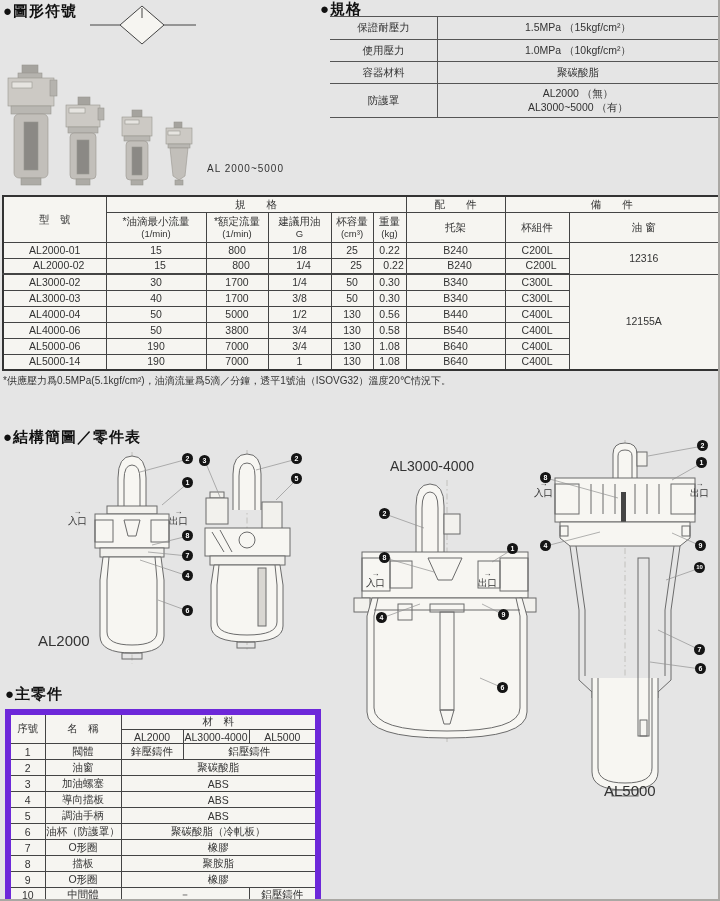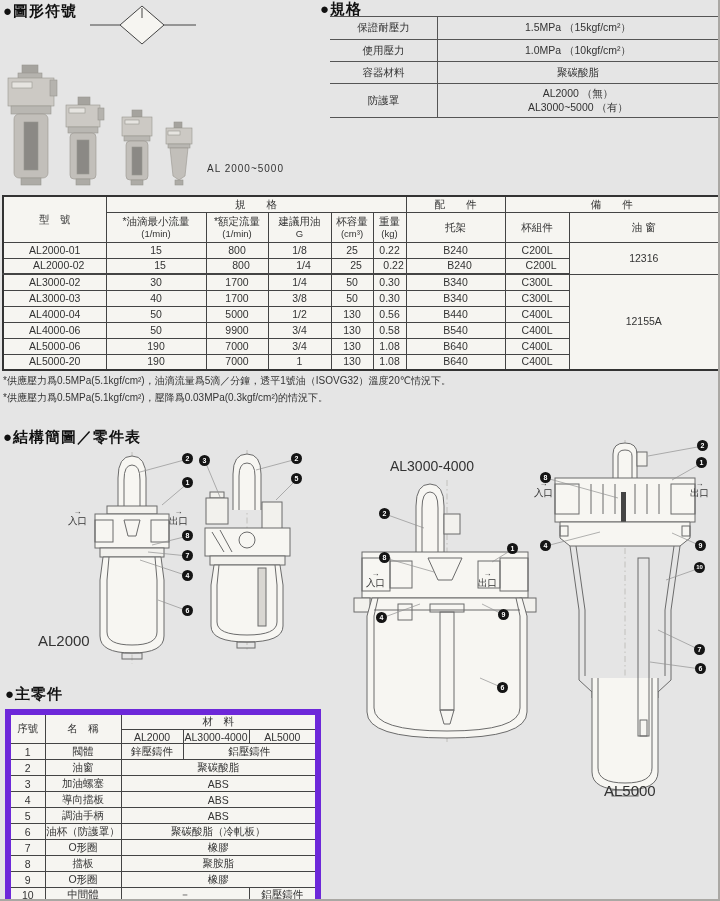--- a/index.html
+++ b/index.html
@@ -220,52 +220,51 @@
           <td>5000</td>
           <td>1/2</td>
           <td>130</td>
           <td>0.56</td>
           <td>B440</td>
           <td>C400L</td>
         </tr>
         <tr>
           <td>AL4000-06</td>
           <td>50</td>
-          <td>9900</td>
+          <td>3800</td>
           <td>3/4</td>
           <td>130</td>
           <td>0.58</td>
           <td>B540</td>
           <td>C400L</td>
         </tr>
         <tr>
           <td>AL5000-06</td>
           <td>190</td>
           <td>7000</td>
           <td>3/4</td>
           <td>130</td>
           <td>1.08</td>
           <td>B640</td>
           <td>C400L</td>
         </tr>
         <tr>
-          <td>AL5000-20</td>
+          <td>AL5000-14</td>
           <td>190</td>
           <td>7000</td>
           <td>1</td>
           <td>130</td>
           <td>1.08</td>
           <td>B640</td>
           <td>C400L</td>
         </tr>
       </tbody>
     </table>
 
   <div class="note" style="top:374px">*供應壓力爲0.5MPa(5.1kgf/cm²)，油滴流量爲5滴／分鐘，透平1號油（ISOVG32）溫度20℃情況下。</div>
-  <div class="note" style="top:391px">*供應壓力爲0.5MPa(5.1kgf/cm²)，壓降爲0.03MPa(0.3kgf/cm²)的情況下。</div>
 
   <svg id="diagrams" style="left:0;top:440px" width="720" height="365" viewBox="0 0 720 365">
 
     <g stroke="#6b6b6b" fill="none" stroke-width="1">
       <line class="cl" x1="132" y1="12" x2="132" y2="224"></line>
       <path d="M118,68 V38 Q118,16 132,16 Q146,16 146,38 V68" fill="#f7f6f2"></path>
       <path d="M124,68 V40 Q124,25 132,25 Q140,25 140,40 V68"></path>
       <rect x="107" y="66" width="50" height="8" fill="#f2f1ed"></rect>
       <rect x="95" y="74" width="74" height="34" fill="#f7f6f2"></rect>
       <rect x="95" y="80" width="18" height="22"></rect>

